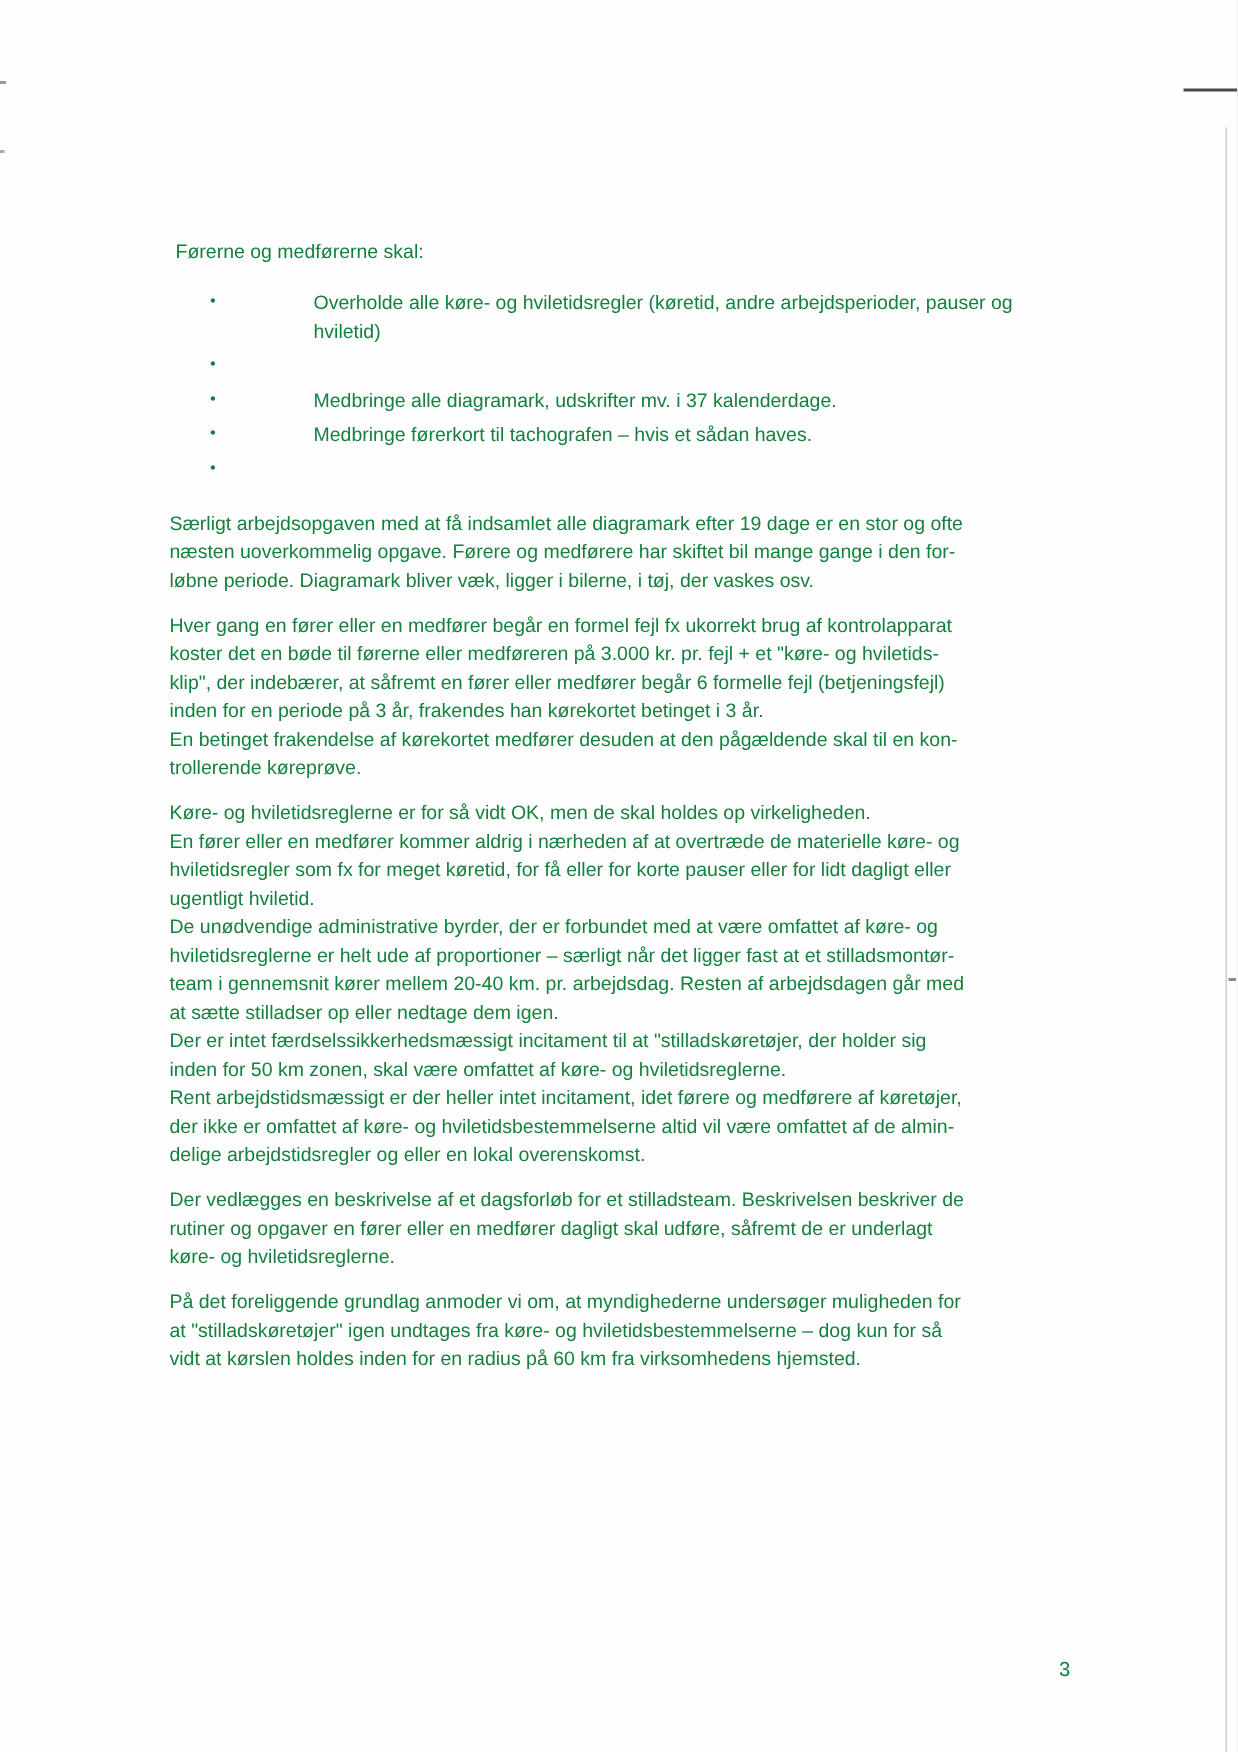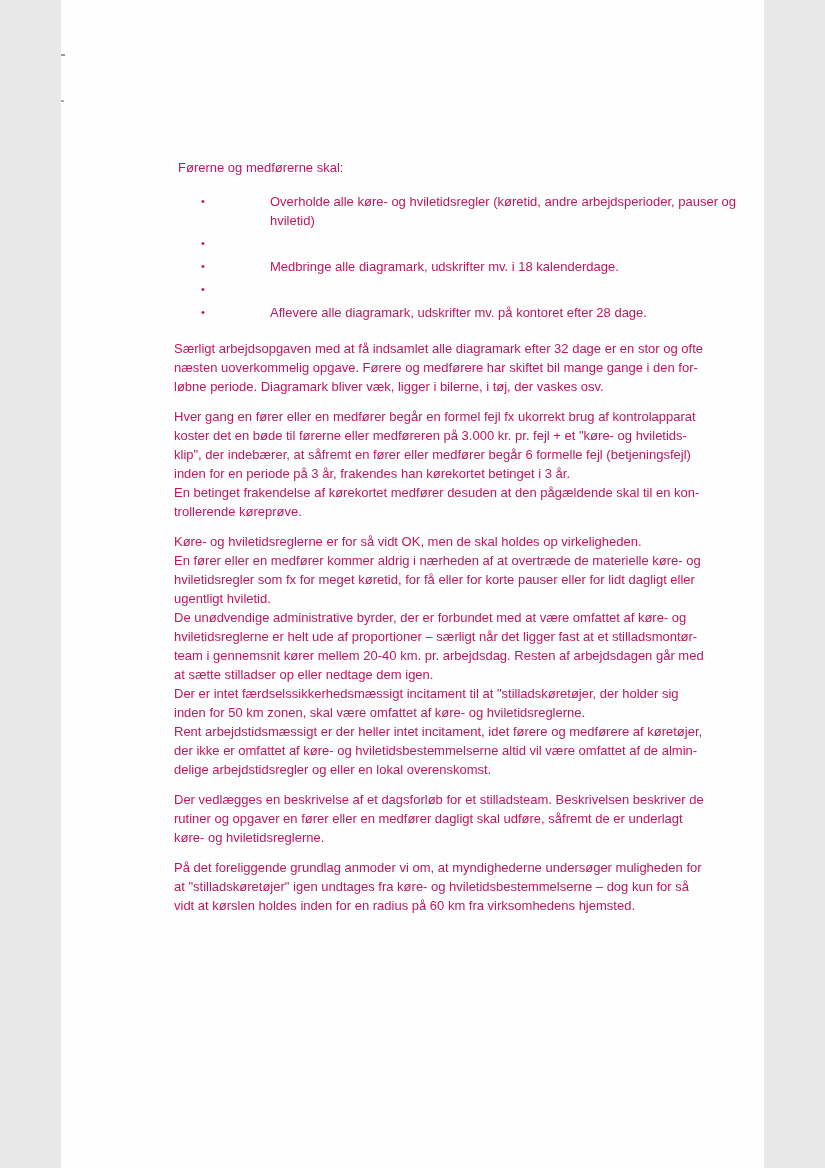--- a/index.html
+++ b/index.html
@@ -2,27 +2,27 @@
 <html><head>
 <meta charset="utf-8">
 <style>
   html, body {
     margin: 0;
     padding: 0;
     background: #e8e8e8;
   }
   .page {
     position: relative;
-    width: 703px;
+    width: 825px;
     height: 1168px;
     margin: 0 auto;
     background: #fefefe;
     overflow: hidden;
     font-family: "Liberation Sans", "DejaVu Sans", sans-serif;
-    color: #be185d;
+    color: #15803d;
   }
   .content {
     position: absolute;
     left: 113px;
     top: 158px;
     width: 648px;
     font-size: 13px;
     line-height: 19px;
   }
   .intro {
@@ -83,32 +83,32 @@
       <li>
         <span class="marker">•</span>
         <span class="bullet-text">Overholde alle køre- og hviletidsregler (køretid, andre arbejdsperioder, pauser og
 hviletid)</span>
       </li>
       <li>
         <span class="marker">•</span>
       </li>
       <li>
         <span class="marker">•</span>
-        <span class="bullet-text">Medbringe alle diagramark, udskrifter mv. i 18 kalenderdage.</span>
+        <span class="bullet-text">Medbringe alle diagramark, udskrifter mv. i 37 kalenderdage.</span>
+      </li>
+      <li>
+        <span class="marker">•</span>
+        <span class="bullet-text">Medbringe førerkort til tachografen – hvis et sådan haves.</span>
       </li>
       <li>
         <span class="marker">•</span>
       </li>
-      <li>
-        <span class="marker">•</span>
-        <span class="bullet-text">Aflevere alle diagramark, udskrifter mv. på kontoret efter 28 dage.</span>
-      </li>
     </ul>
 
-    <p class="para">Særligt arbejdsopgaven med at få indsamlet alle diagramark efter 32 dage er en stor og ofte
+    <p class="para">Særligt arbejdsopgaven med at få indsamlet alle diagramark efter 19 dage er en stor og ofte
 næsten uoverkommelig opgave. Førere og medførere har skiftet bil mange gange i den for-
 løbne periode. Diagramark bliver væk, ligger i bilerne, i tøj, der vaskes osv.</p>
     <p class="para">Hver gang en fører eller en medfører begår en formel fejl fx ukorrekt brug af kontrolapparat
 koster det en bøde til førerne eller medføreren på 3.000 kr. pr. fejl + et "køre- og hviletids-
 klip", der indebærer, at såfremt en fører eller medfører begår 6 formelle fejl (betjeningsfejl)
 inden for en periode på 3 år, frakendes han kørekortet betinget i 3 år.
 En betinget frakendelse af kørekortet medfører desuden at den pågældende skal til en kon-
 trollerende køreprøve.</p>
     <p class="para">Køre- og hviletidsreglerne er for så vidt OK, men de skal holdes op virkeligheden.
 En fører eller en medfører kommer aldrig i nærheden af at overtræde de materielle køre- og

